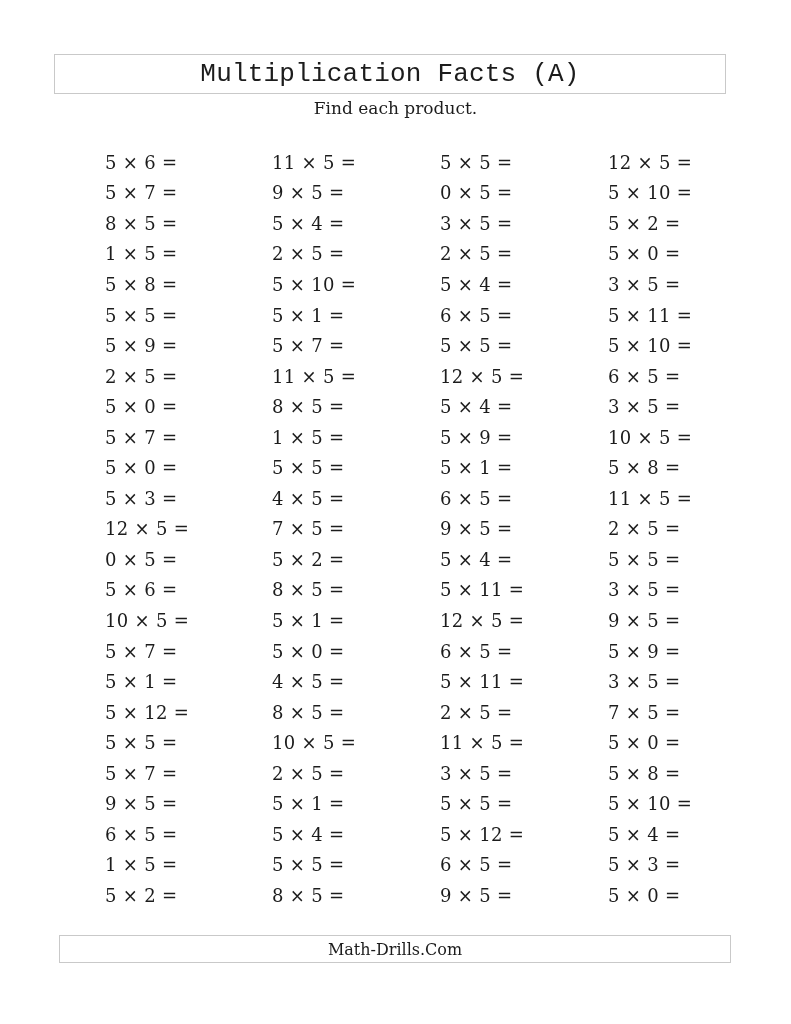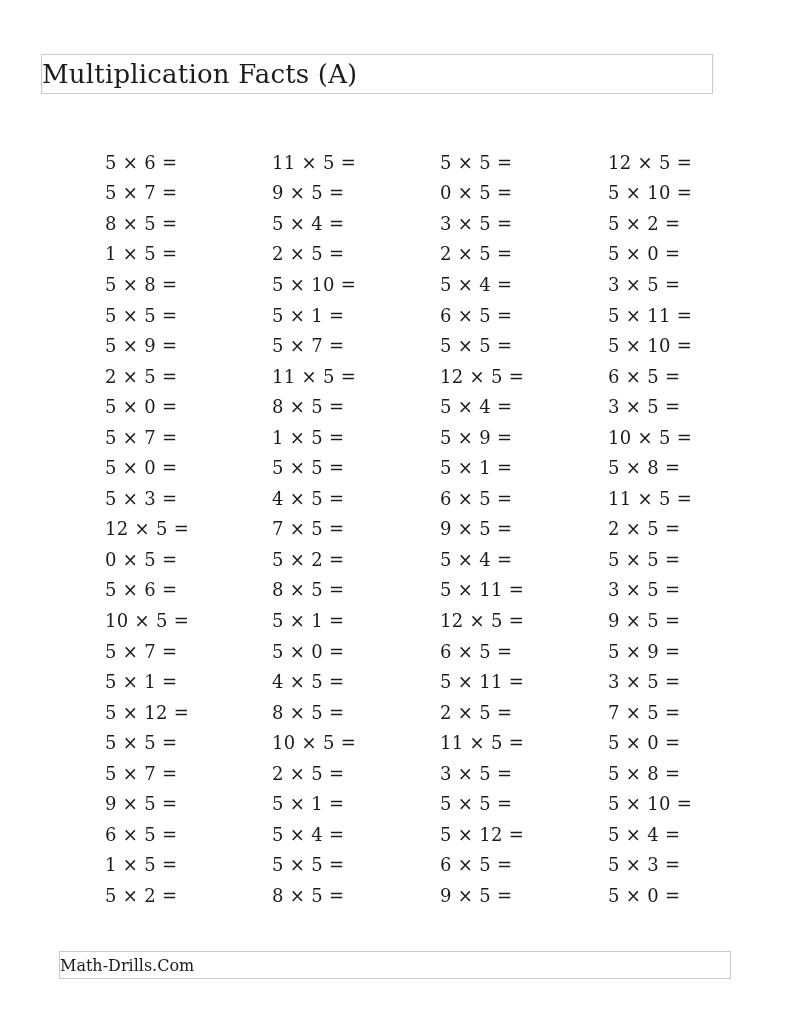--- a/index.html
+++ b/index.html
@@ -13,27 +13,29 @@
     position: relative;
     width: 791px;
     height: 1024px;
     background: var(--bg-color);
     font-family: "DejaVu Serif", "Liberation Serif", serif;
     color: var(--text-color);
     overflow: hidden;
   }
   .title-box {
     position: absolute;
-    left: 41px;
+    left: 54px;
     top: 54px;
     width: 672px;
     height: 40px;
     border: 1px solid var(--border-color);
     display: flex;
     align-items: center;
+    justify-content: center;
+    font-family: Liberation Mono, monospace;
   }
   .title-text {
     font-size: 26px;
     letter-spacing: 0.2px;
     white-space: nowrap;
   }
   .subtitle {
     position: absolute;
     left: 0;
     top: 98px;
@@ -60,35 +62,36 @@
   }
   .footer-box {
     position: absolute;
     left: 59px;
     top: 935px;
     width: 672px;
     height: 28px;
     border: 1px solid var(--border-color);
     display: flex;
     align-items: center;
-    margin-top: 16px;
+    justify-content: center;
   }
   .footer-text {
     font-size: 16px;
   }
 </style>
 </head>
 <body>
 
 <div class="page">
 
   <div class="title-box">
     <span class="title-text">Multiplication Facts (A)</span>
   </div>
 
+  <div class="subtitle">Find each product.</div>
 
   <div class="problems-grid">
       <div class="problem-cell">5 × 6 =</div>
       <div class="problem-cell">11 × 5 =</div>
       <div class="problem-cell">5 × 5 =</div>
       <div class="problem-cell">12 × 5 =</div>
       <div class="problem-cell">5 × 7 =</div>
       <div class="problem-cell">9 × 5 =</div>
       <div class="problem-cell">0 × 5 =</div>
       <div class="problem-cell">5 × 10 =</div>

